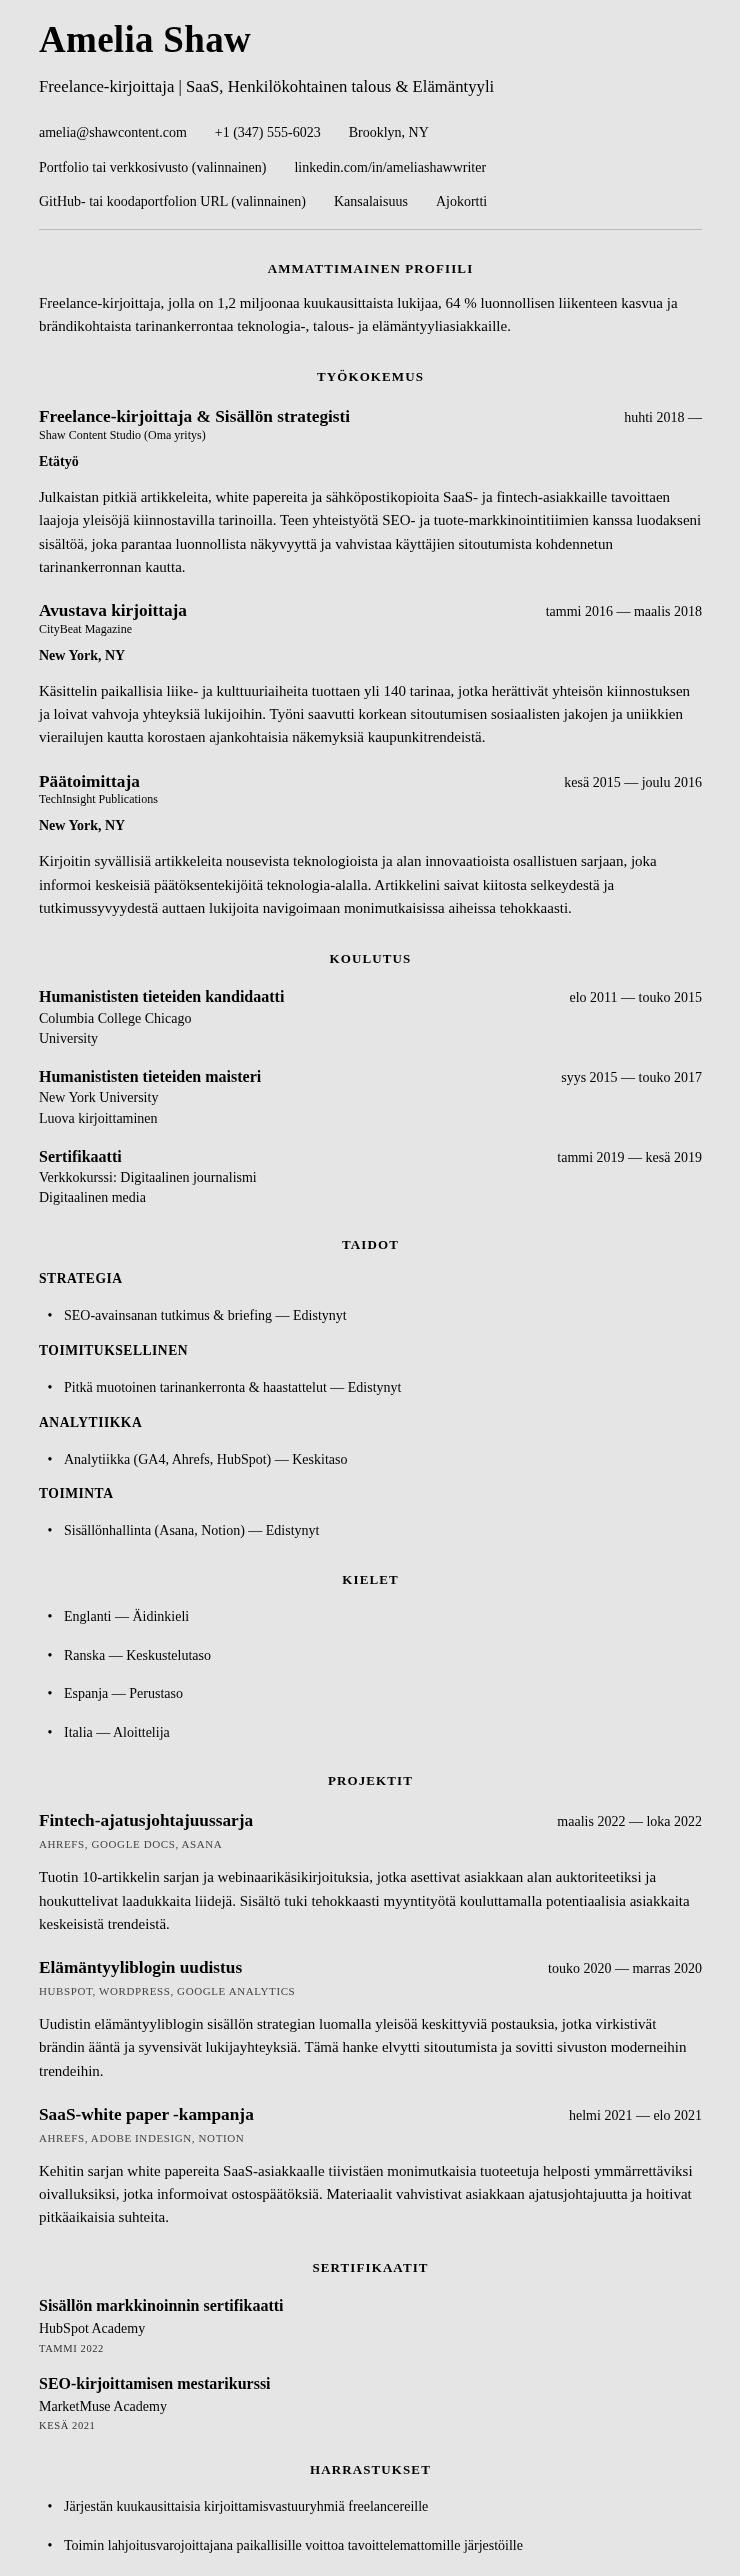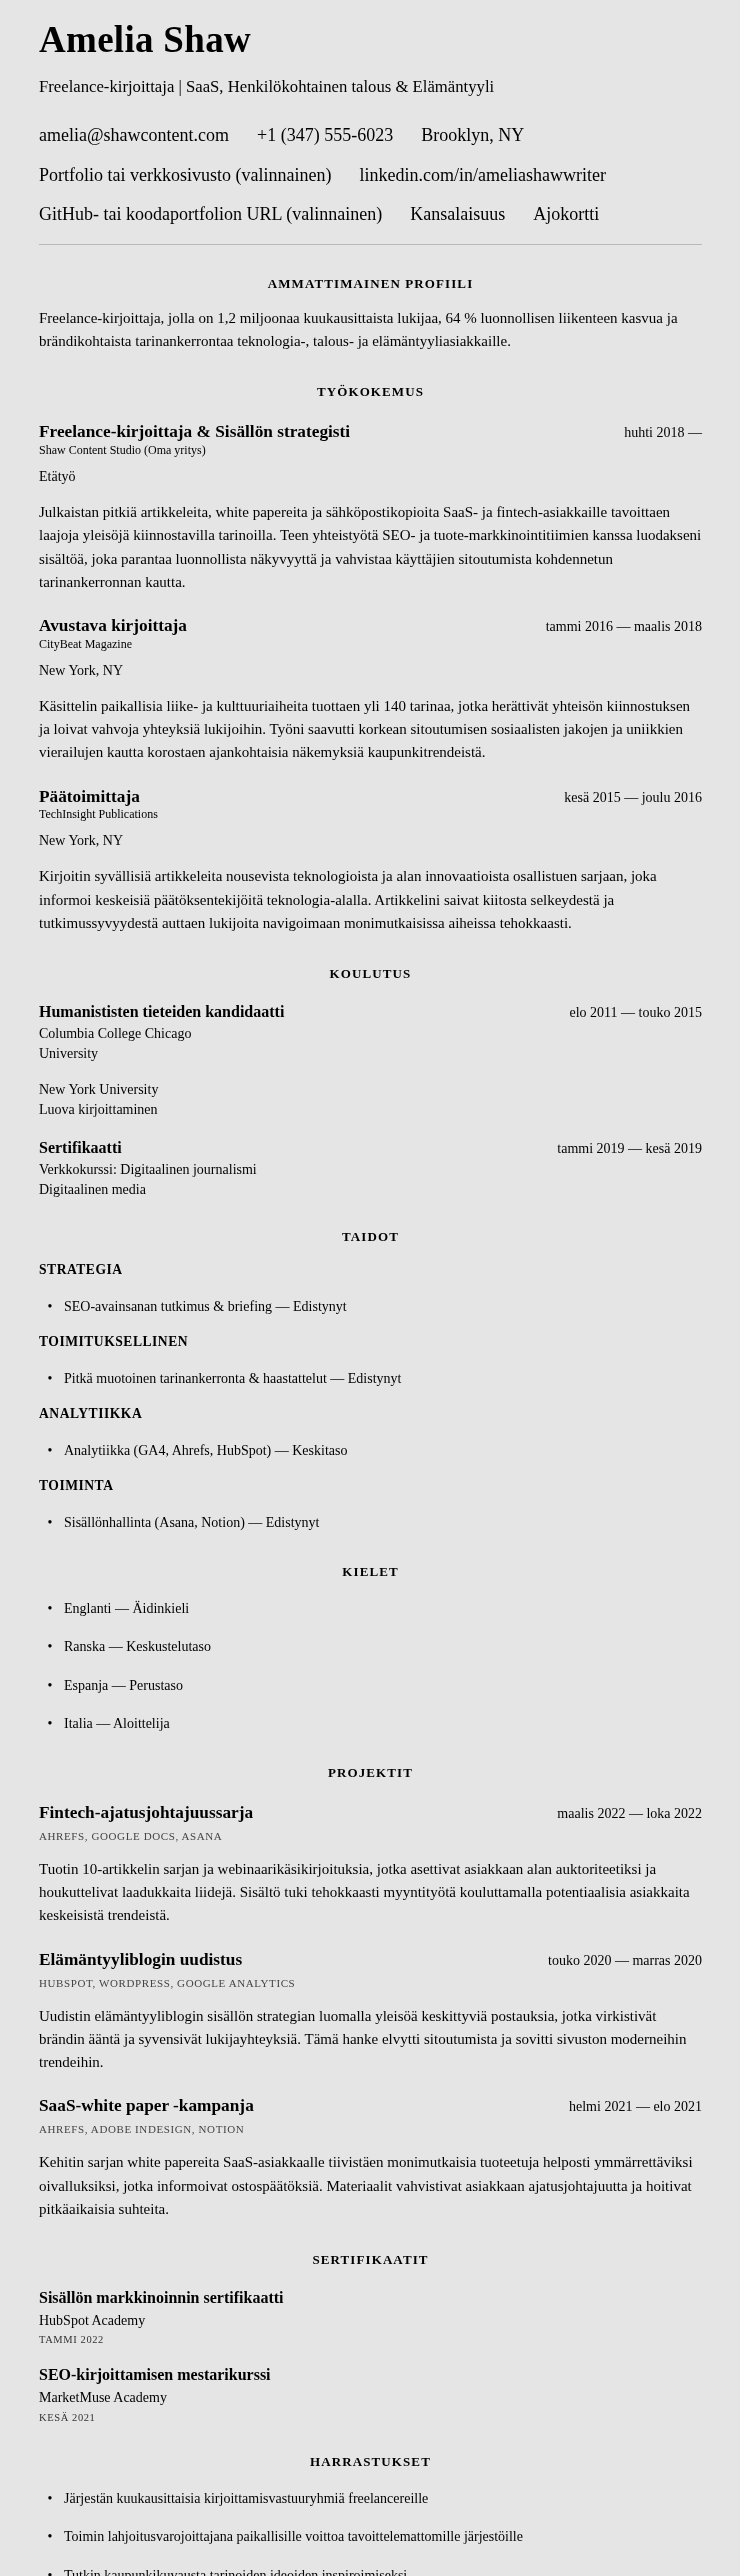--- a/index.html
+++ b/index.html
@@ -24,21 +24,21 @@
       letter-spacing: 0.3px;
       line-height: 1.1;
     }
     .subtitle {
       font-size: 16.7px;
       margin-top: 15px;
       line-height: 1.3;
     }
     .contact {
       margin-top: 28px;
-      font-size: 18px;
+      font-size: 14px;
     }
     .contact-row {
       display: flex;
       flex-wrap: wrap;
       column-gap: 28px;
       row-gap: 5px;
       margin-bottom: 18.5px;
     }
     .divider {
       border: none;
@@ -76,20 +76,21 @@
       font-size: 14px;
       white-space: nowrap;
     }
     .entry-company {
       font-size: 12px;
       margin-top: 0;
     }
     .entry-location {
       font-size: 14px;
       margin-top: 11px;
+      font-weight: bold;
     }
     .entry-desc {
       font-size: 15px;
       line-height: 1.55;
       margin: 16px 0 6.2px 0;
     }
     .entry-tools {
       font-size: 11px;
       letter-spacing: 0.6px;
       color: #444444;
@@ -219,20 +220,24 @@
     <article class="edu">
       <div class="entry-head">
         <h3 class="edu-degree">Humanististen tieteiden kandidaatti</h3>
         <span class="entry-date">elo 2011 — touko 2015</span>
       </div>
       <div class="edu-school">Columbia College Chicago</div>
       <div class="edu-field">University</div>
     </article>
 
     <article class="edu">
+      <div class="entry-head">
+        <h3 class="edu-degree">Humanististen tieteiden maisteri</h3>
+        <span class="entry-date">syys 2015 — touko 2017</span>
+      </div>
       <div class="edu-school">New York University</div>
       <div class="edu-field">Luova kirjoittaminen</div>
     </article>
 
     <article class="edu">
       <div class="entry-head">
         <h3 class="edu-degree">Sertifikaatti</h3>
         <span class="entry-date">tammi 2019 — kesä 2019</span>
       </div>
       <div class="edu-school">Verkkokurssi: Digitaalinen journalismi</div>

